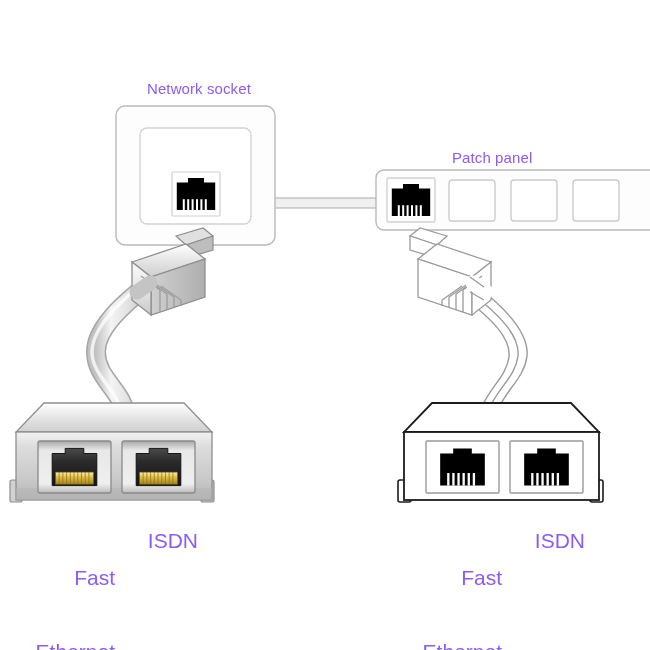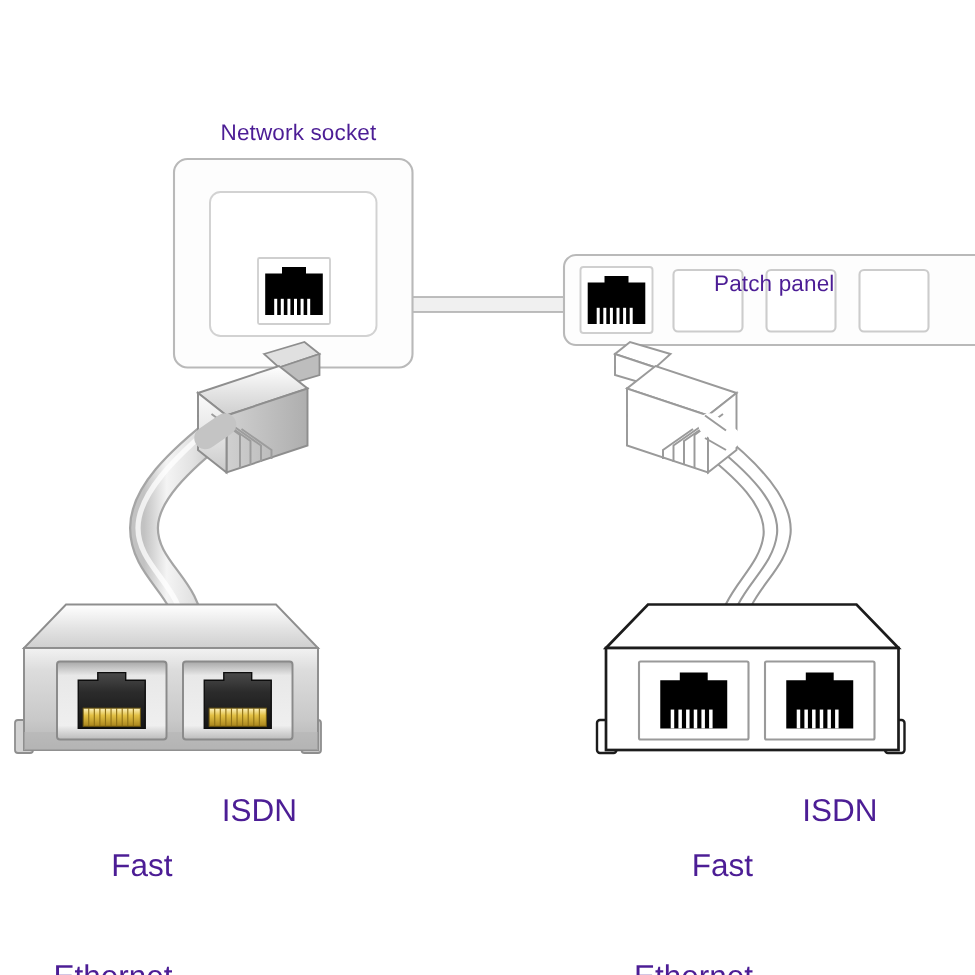--- a/index.html
+++ b/index.html
@@ -21,21 +21,21 @@
   #canvas svg.layer {
     position: absolute;
     left: 0;
     top: 0;
     width: 650px;
     height: 650px;
     overflow: visible;
   }
   .dgm-label {
     position: absolute;
-    color: #4c1d95;
+    color: #8b5cf6;
     font-family: "Liberation Sans", sans-serif;
     white-space: pre;
     line-height: 1.12;
     user-select: none;
   }
   .title-label {
     font-size: 15px;
     letter-spacing: 0.1px;
   }
   .port-label {
@@ -268,21 +268,21 @@
     <g>
       <use href="#rj45jack" x="433" y="447" width="59" height="40"></use>
     </g>
     <g>
       <use href="#rj45jack" x="517" y="447" width="59" height="40"></use>
     </g>
   </svg>
 
   <div class="dgm-label title-label" style="left:147px; top:81px;">Network socket</div>
 
-  <div class="dgm-label title-label" style="left:476px; top:150px;margin-top:32px;">Patch panel</div>
+  <div class="dgm-label title-label" style="left:452px; top:150px;">Patch panel</div>
 
   <div class="dgm-label port-label two-line" style="left:27px; top:516px; width:88px;">
     <div>Fast</div>
     <div>Ethernet</div>
   </div>
   <div class="dgm-label port-label" style="left:122px; top:529px; width:76px;">ISDN</div>
 
   <div class="dgm-label port-label two-line" style="left:414px; top:516px; width:88px;">
     <div>Fast</div>
     <div>Ethernet</div>

